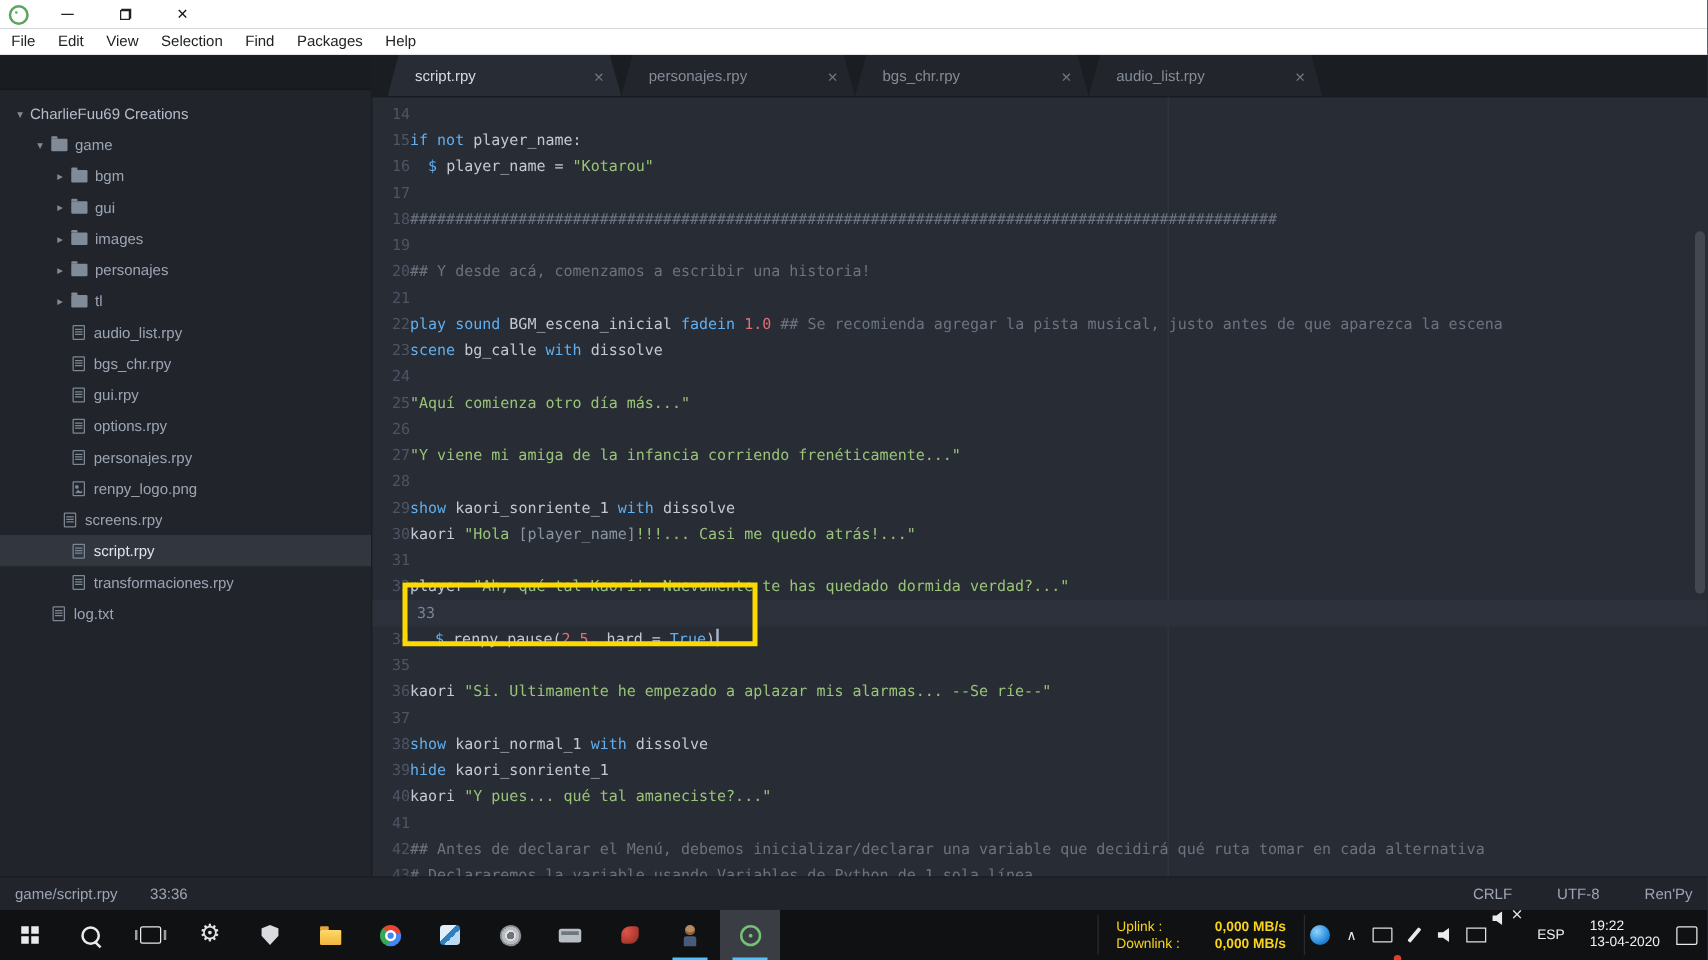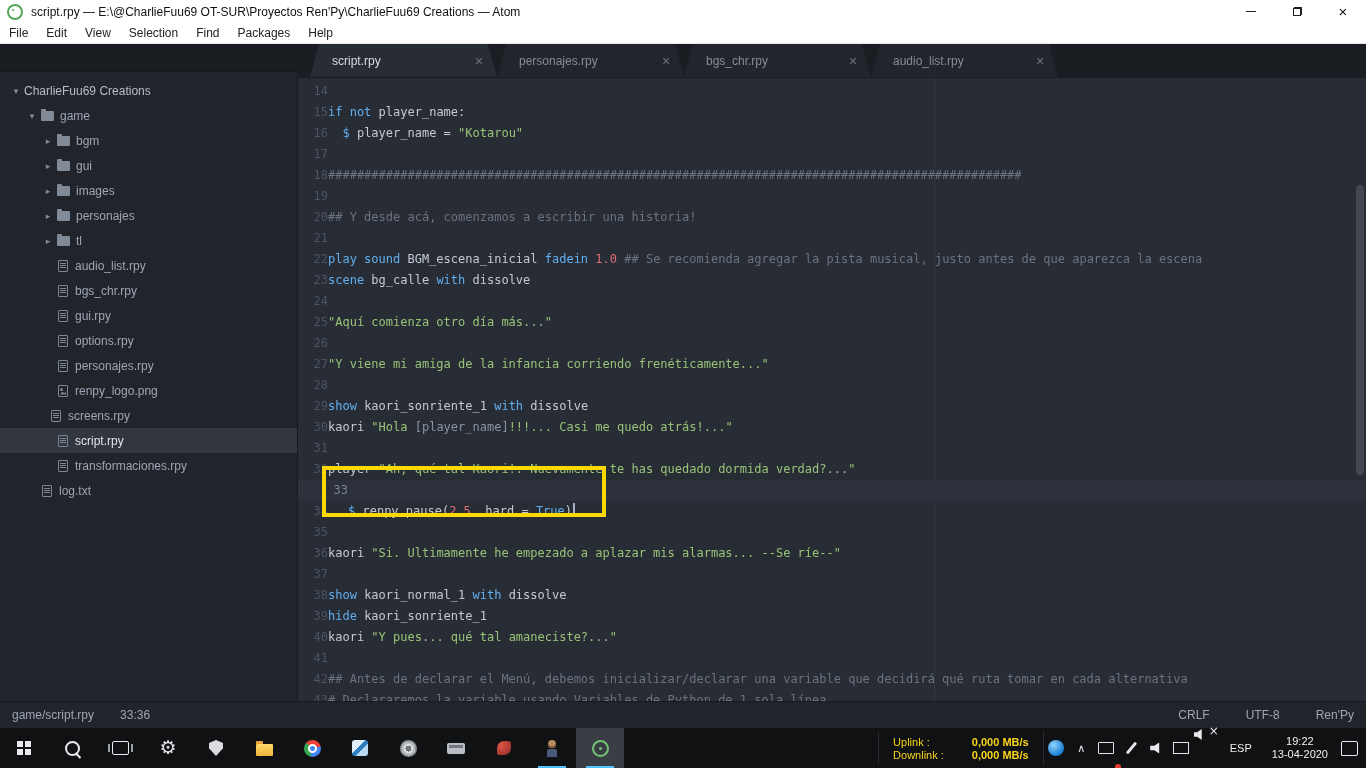--- a/index.html
+++ b/index.html
@@ -116,28 +116,27 @@
   .tri-tvred::after{content:'';position:absolute;right:-2px;bottom:-2px;width:6px;height:6px;border-radius:50%;background:#e23d2e;}
   .tri-pen{width:3px;height:14px;background:#e8eaed;border-radius:1px;transform:rotate(40deg);}
   .tri-speaker{width:12px;height:12px;background:#e8eaed;clip-path:polygon(0 32%,35% 32%,75% 4%,75% 96%,35% 68%,0 68%);}
   .tri-monitor{width:14px;height:10px;border:1px solid #dfe1e4;}
   .tri-monitor::after{content:'';position:absolute;left:4px;bottom:-3px;width:4px;height:2px;background:#dfe1e4;}
   .tri-volmute{width:17px;height:13px;}
   .tri-volmute::before{content:'';position:absolute;left:0;top:1px;width:10px;height:11px;background:#e8eaed;clip-path:polygon(0 30%,35% 30%,80% 0,80% 100%,35% 70%,0 70%);}
   .tri-volmute::after{content:'×';position:absolute;right:0;top:-3px;color:#e8eaed;font-size:12px;line-height:1;font-family:"DejaVu Sans",sans-serif;}
   .tri-actioncenter{width:15px;height:13px;border:1px solid #e8eaed;border-radius:2px 2px 2px 0;}
   .tray-lang{color:#eeeeee;font-size:11px;padding:0 11px;}
-  .clock{display:flex;flex-direction:column;align-items:center;color:#f0f0f0;font-size:11px;line-height:13px;padding:0 9px;}
+  .clock{display:flex;flex-direction:column;color:#f0f0f0;font-size:11px;line-height:13px;padding:0 9px;}
 </style>
 </head>
 <body>
 
 <div class="titlebar">
   <span class="app-icon"></span>
-  <span class="title-text">script.rpy — E:\@CharlieFuu69 OT-SUR\Proyectos Ren'Py\CharlieFuu69 Creations — Atom</span>
   <div class="win-controls">
     <div class="win-btn">
         <span class="glyph-min"></span>
       </div>
     <div class="win-btn">
         <span class="glyph-restore"></span>
       </div>
     <div class="win-btn">
         <span class="glyph-close">×</span>
       </div>

